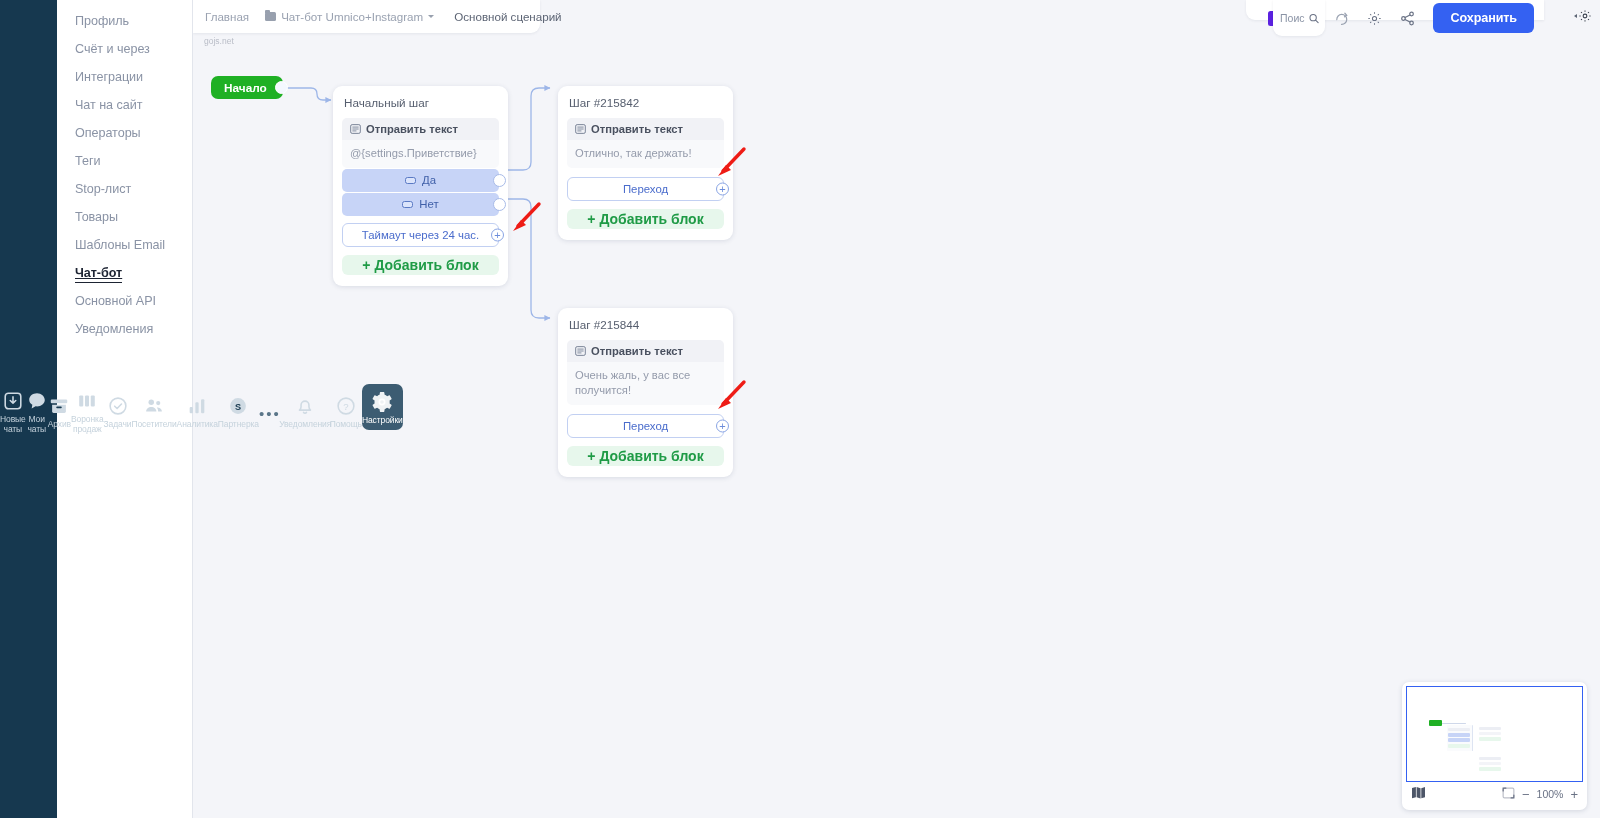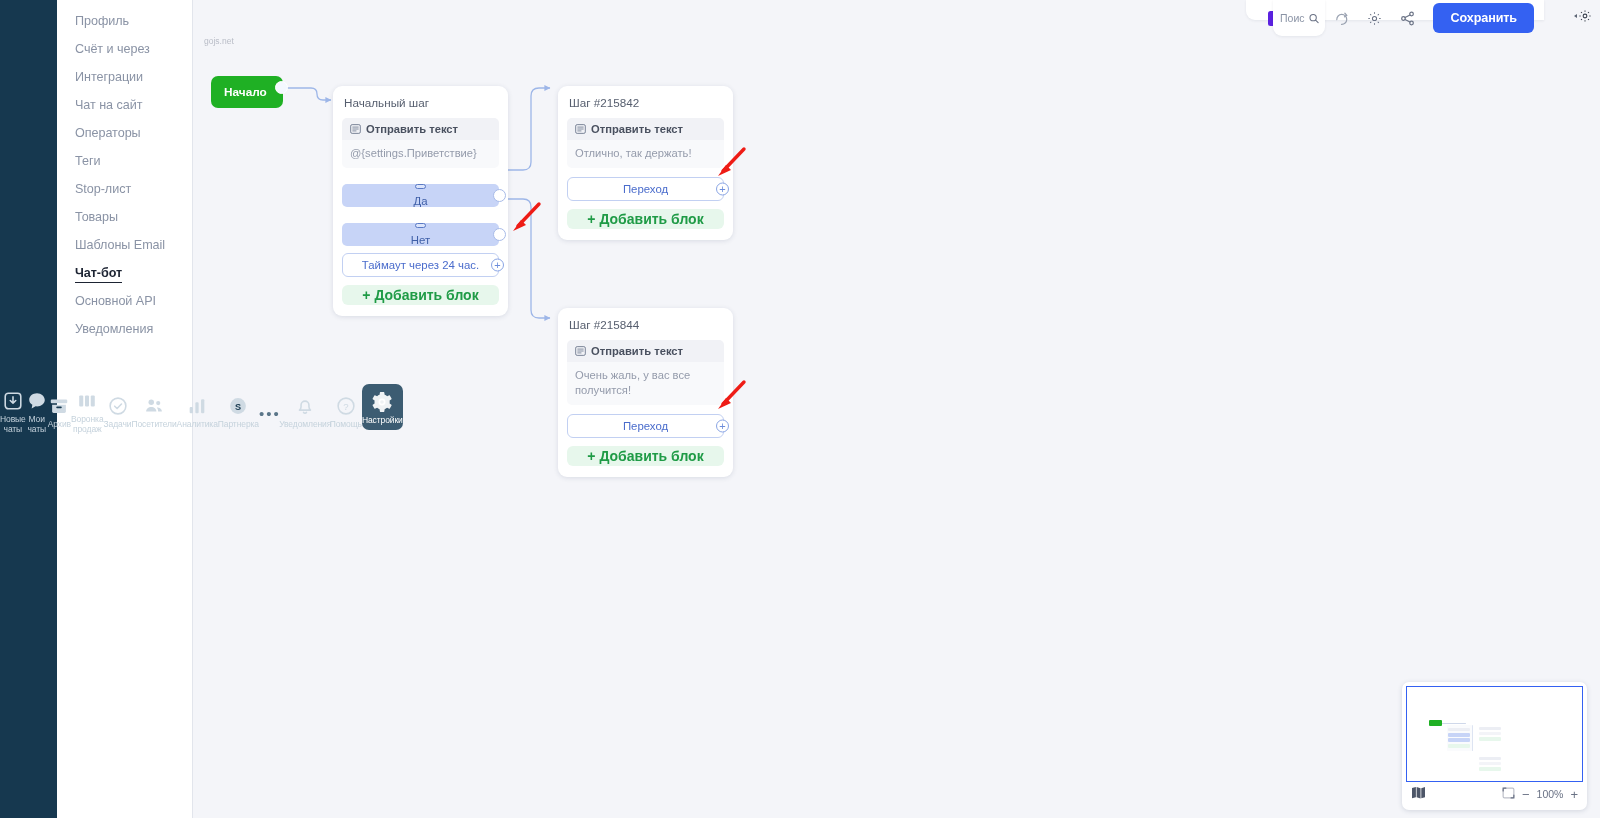--- a/index.html
+++ b/index.html
@@ -37,21 +37,21 @@
     position: absolute; left: 57px; top: 0; width: 136px; height: 818px;
     background: #fff; border-right: 1px solid #e2e5ec; z-index: 35;
     padding-top: 7px;
   }
   .menu-item {
     font-size: 12.6px; color: #8a93a5; padding: 7px 0 7px 18px;
     cursor: pointer; white-space: nowrap; letter-spacing: -0.05px;
   }
   .menu-item.active { color: #1d2433; font-weight: bold; }
   .menu-item.active .mi-txt {
-    border-bottom: 1.6px solid #1d2433; padding-bottom: 2px;
+    border-bottom: 1.6px solid #1d2433; padding-bottom: 2px; text-decoration: underline;
   }
 
   
   .hdr-left {
     position: absolute; left: 193px; top: 0; width: 347px; height: 33px;
     background: #fff; border-radius: 0 0 9px 0;
     display: flex; align-items: center; z-index: 30;
     box-shadow: 0 1px 3px rgba(20,30,60,.07);
   }
   .crumb { font-size: 11.6px; color: #9aa2b1; padding: 0 8px; cursor: pointer;
@@ -106,21 +106,21 @@
     position: absolute; left: 193px; top: 0; right: 0; bottom: 0;
     background: #f4f5f9; overflow: hidden; z-index: 10;
   }
   .watermark { position: absolute; left: 11px; top: 36px; font-size: 8.5px;
     color: #b9bdc7; }
   .links { position: absolute; left: 0; top: 0; width: 1407px; height: 818px;
     pointer-events: none; }
 
   
   .start-node {
-    position: absolute; left: 18px; top: 76px; height: 32px; width: 72px;
+    position: absolute; left: 18px; top: 76px; height: 23px; width: 72px;
     background: #1fb024; border-radius: 7px; display: flex; align-items: center;
     padding-left: 13px; cursor: pointer; text-align: right;
   }
   .start-node .lbl { color: #fff; font-size: 11.8px; font-weight: bold; }
   .port {
     position: absolute; width: 13px; height: 13px; border-radius: 50%;
     background: #fff; border: 1.6px solid #a8bbe8; z-index: 5;
   }
   .start-port { right: -5px; top: 5px; border-color: #fff; background: #f4f8ff; }
 
@@ -134,23 +134,23 @@
   .blk-head {
     background: #f1f2f6; border-radius: 5px 5px 0 0; padding: 5px 8px;
     display: flex; align-items: center; gap: 5px;
   }
   .blk-head .t { font-size: 11.2px; color: #49505f; font-weight: bold; }
   .blk-body {
     background: #f8f9fb; border-radius: 0 0 5px 5px; padding: 6px 8px 7px;
     font-size: 11.2px; color: #949bab; line-height: 1.33; min-height: 22px;
   }
   .opt-btn {
-    background: #c7d4f7; border-radius: 5px; height: 23px; margin-top: 16px;
+    background: #c7d4f7; border-radius: 5px; height: 23px; margin-top: 1px;
     display: flex; align-items: center; justify-content: center; gap: 6px;
-    font-size: 11.4px; color: #3f5fa8; position: relative; cursor: pointer; flex-direction: column;
+    font-size: 11.4px; color: #3f5fa8; position: relative; cursor: pointer;
   }
   .btn-ic { width: 11px; height: 7px; border: 1.4px solid #5a7ac4;
     border-radius: 2.5px; background: #dbe4fb; }
   .opt-port { right: -6.5px; top: 5px; }
   .outline-btn {
     border: 1px solid #c2d0f2; background: #fff; border-radius: 6px; height: 24px;
     margin-top: 7px; display: flex; align-items: center; justify-content: center;
     font-size: 11.4px; color: #4a6ccc; position: relative; cursor: pointer;
   }
   .plus-port {
@@ -469,20 +469,34 @@
           </svg>
         </span>
         <span class="mm-btn">−</span>
         <span class="mm-pct">100%</span>
         <span class="mm-btn">+</span>
       </span>
     </div>
   </div>
 </div>
 
+<div class="hdr-left">
+  <span class="crumb first">
+    <span>Главная</span>
+  </span>
+  <span class="crumb">
+    <span class="folder-ic"></span>
+    <span>Чат-бот Umnico+Instagram</span>
+    <span class="caret"></span>
+  </span>
+  <span class="crumb-sep"></span>
+  <span class="crumb cur">
+    <span>Основной сценарий</span>
+  </span>
+</div>
 
 <div class="search-box">
   <input class="search-in" value="Поис" placeholder="Поиск" style="">
   <svg width="13" height="13" viewBox="0 0 14 14" fill="none" stroke="#6a7285" stroke-width="1.5">
     <circle cx="5.8" cy="5.8" r="4.4"></circle>
         <path d="M9.2 9.2 12.8 12.8" stroke-linecap="round"></path>
   </svg>
 </div>
 
 <div class="hdr-right">

